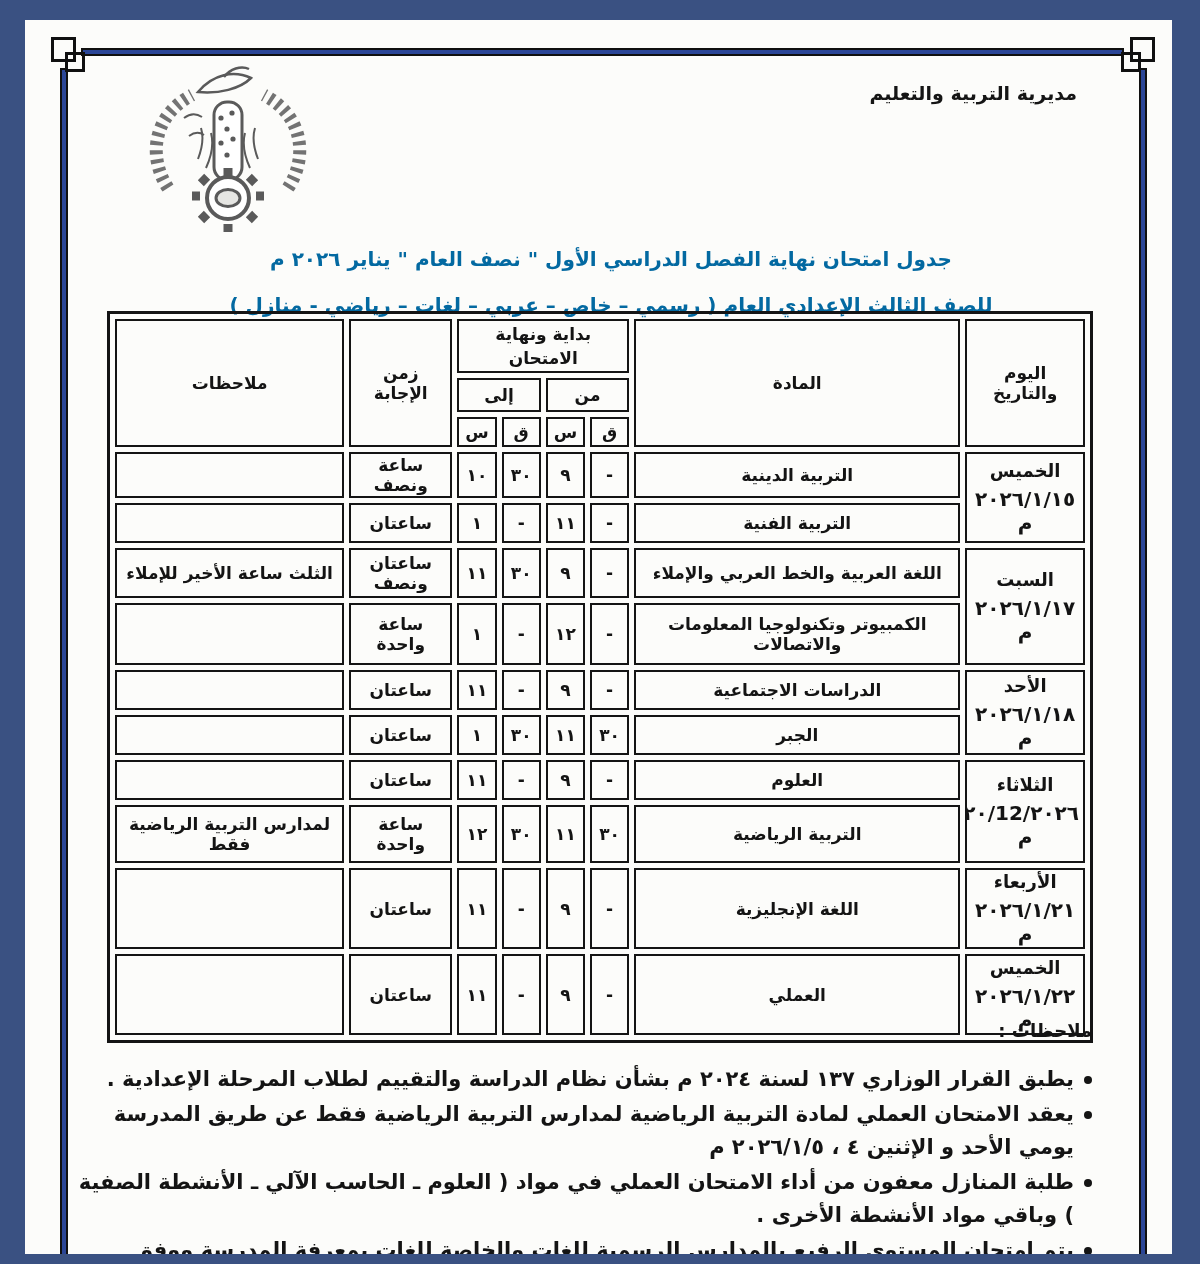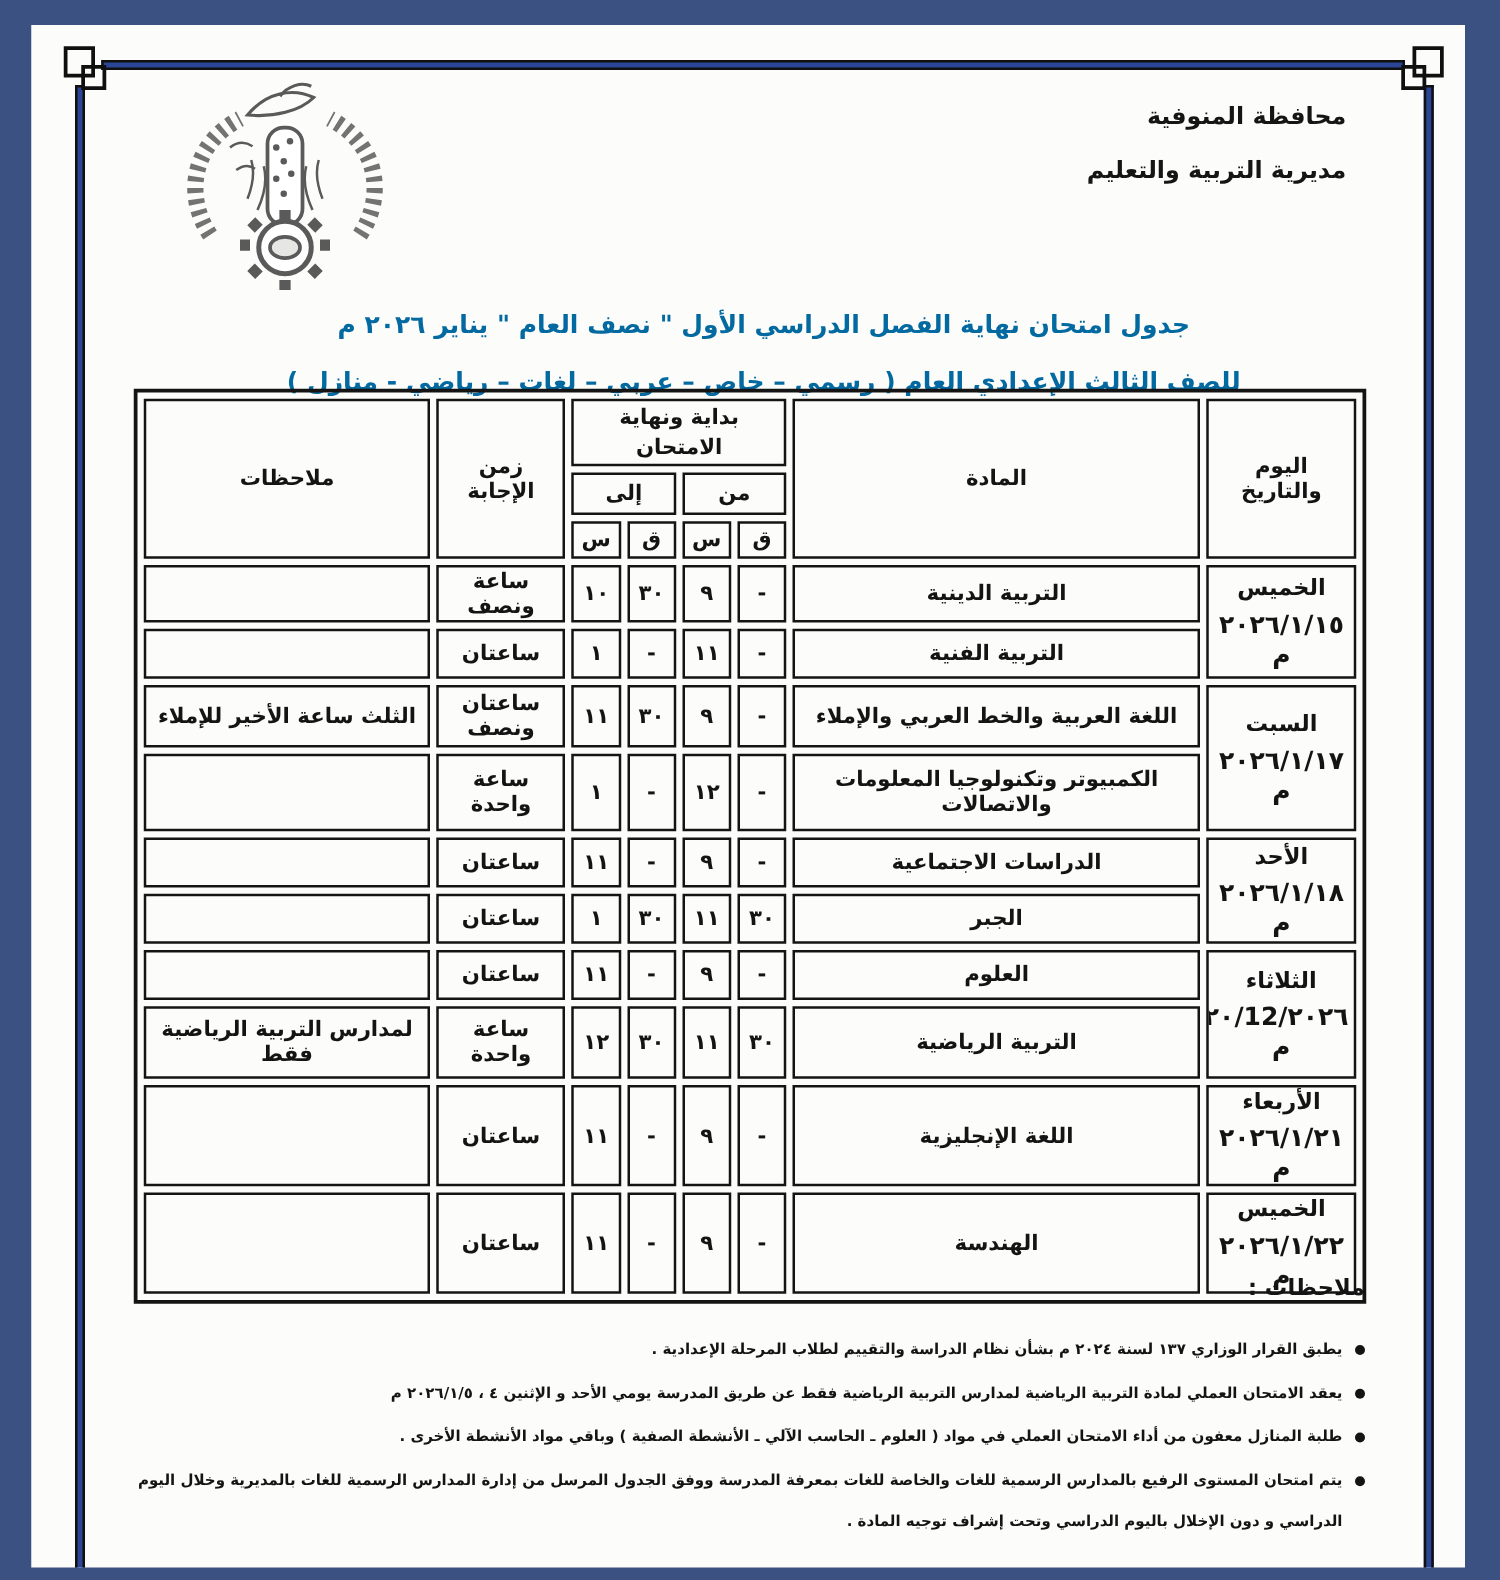--- a/index.html
+++ b/index.html
@@ -65,21 +65,21 @@
   .day-cell .day-name { font-size: 18px; margin-bottom: 6px; }
   .day-cell .day-date { font-size: 20px; }
   th.group-head { font-size: 17px; line-height: 24px; padding: 2px 14px; }
 
   .notes-sec {
     position: absolute; top: 1000px; right: 80px; left: 42px;
     direction: rtl; text-align: right;
     font-weight: bold; color: #141414;
   }
   .notes-heading { font-size: 18px; margin-bottom: 22px; }
-  .note-item { display: flex; gap: 10px; font-size: 12px; line-height: 33px; margin-bottom: 2px; }
+  .note-item { display: flex; gap: 10px; font-size: 21px; line-height: 33px; margin-bottom: 2px; }
   .bullet { flex: 0 0 8px; width: 8px; height: 8px; border-radius: 50%; background: #141414; margin-top: 13px; }
 </style>
 </head>
 <body>
 
 <div class="page">
 
   <div class="frame-top"></div>
   <div class="frame-left"></div>
   <div class="frame-right"></div>
@@ -111,21 +111,20 @@
             <circle cx="99" cy="93" r="2.6"></circle>
         </g>
         <path d="M100,114 v-8 M121,121 l6,-6 M128,134 h8 M121,152 l6,6 M100,162 v8 M79,152 l-6,6 M72,134 h-8 M79,121 l-6,-6" stroke-width="9"></path>
         <circle cx="100" cy="136" r="21" fill="#ffffff" stroke-width="4"></circle>
         <ellipse cx="100" cy="136" rx="12" ry="8.5" fill="#e6e6e3" stroke-width="3"></ellipse>
       </g>
     </svg>
   </div>
 
   <div class="org">
-    <div>محافظة المنوفية</div>
     <div>مديرية التربية والتعليم</div>
   </div>
 
   <div class="title">
     <div>جدول امتحان نهاية الفصل الدراسي الأول " نصف العام " يناير ٢٠٢٦ م</div>
     <div>للصف الثالث الإعدادي العام ( رسمي – خاص – عربي – لغات – رياضي - منازل )</div>
   </div>
 
   <div class="sched">
     <table class="grid">
@@ -262,21 +261,21 @@
         <td class="num">١١</td>
         <td>ساعتان</td>
         <td></td>
       </tr>
 
       <tr class="h62">
         <td class="day-cell">
           <div class="day-name">الخميس</div>
           <div class="day-date">٢٠٢٦/١/٢٢ م</div>
         </td>
-        <td>الهندسة</td>
+        <td>العملي</td>
         <td class="num">-</td>
         <td class="num">٩</td>
         <td class="num">-</td>
         <td class="num">١١</td>
         <td>ساعتان</td>
         <td></td>
       </tr>
     </tbody>
       </table>
   </div>

